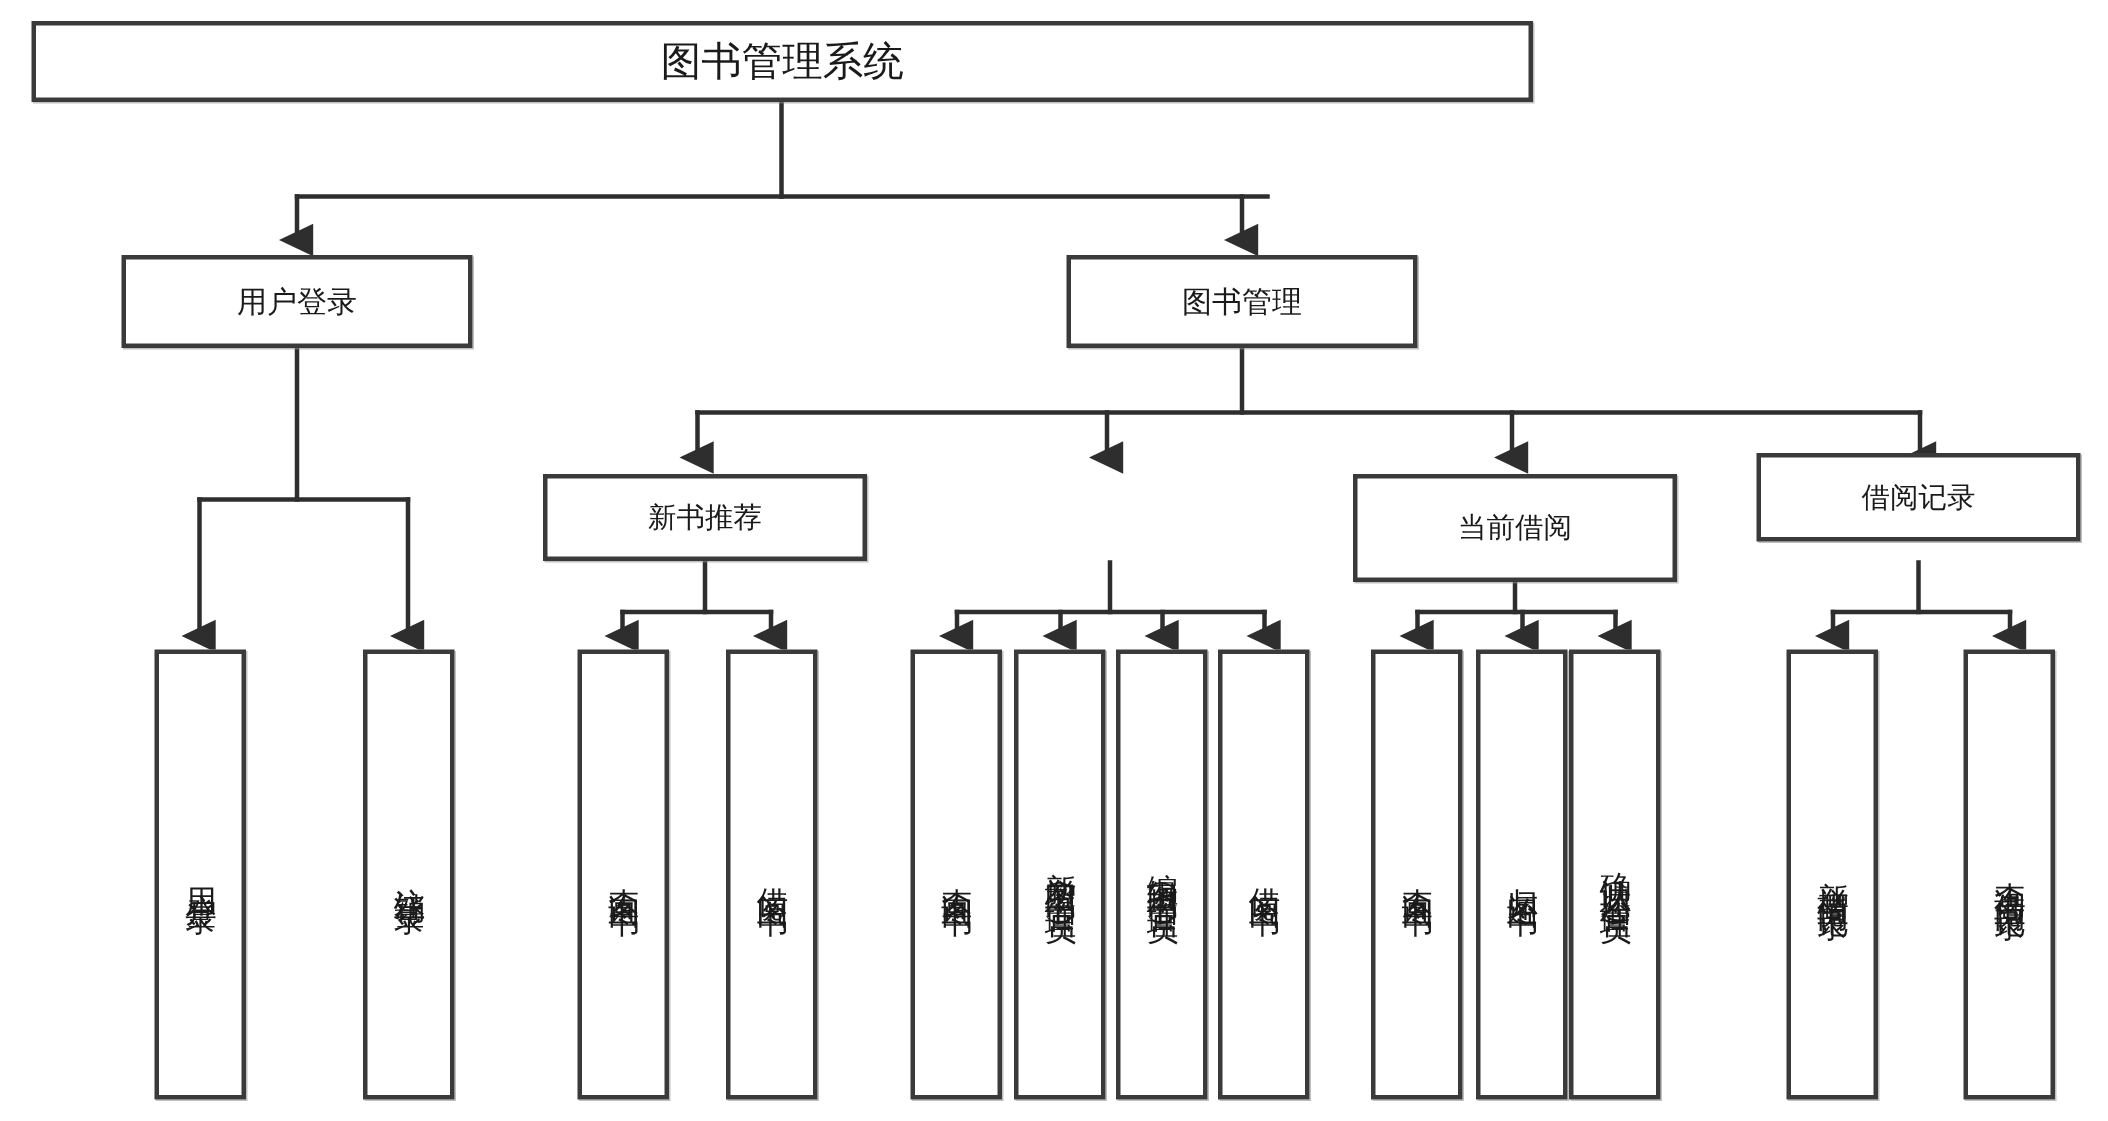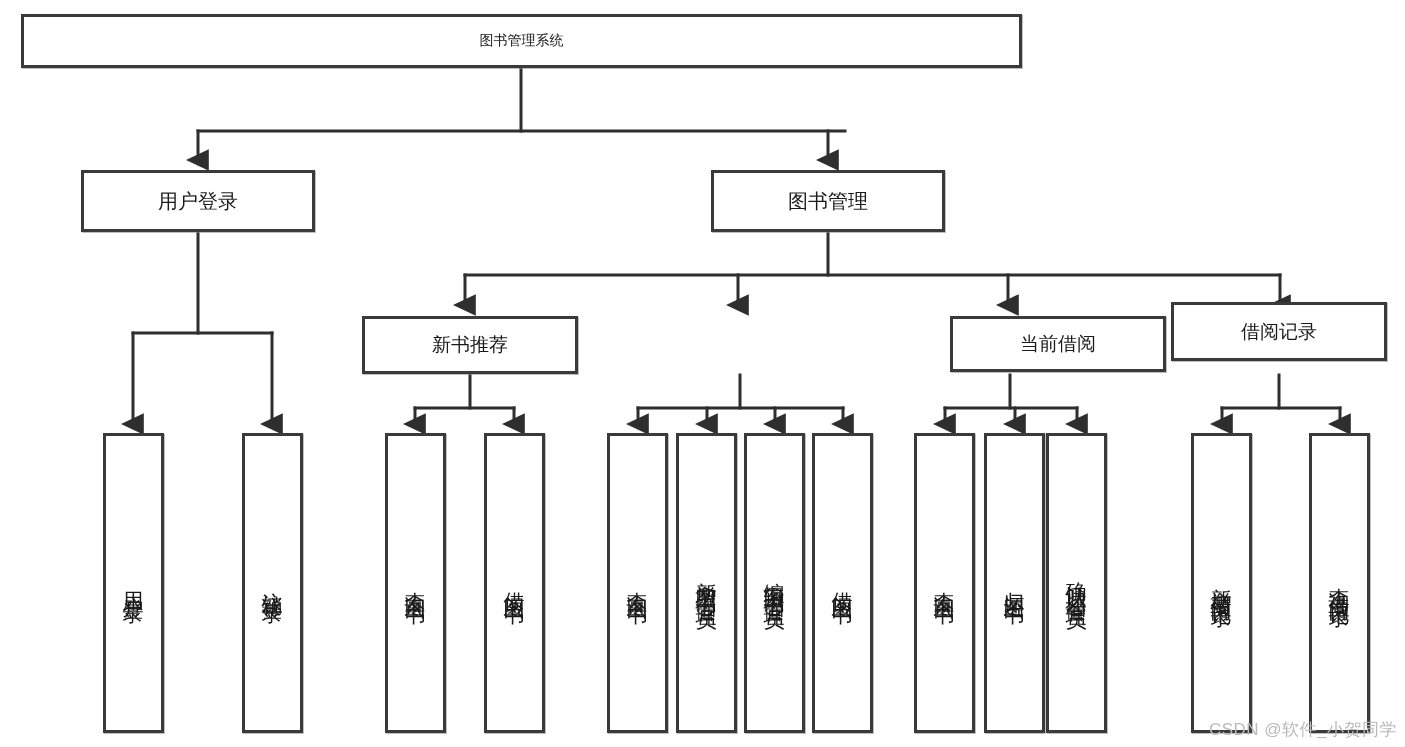--- a/index.html
+++ b/index.html
@@ -30,21 +30,21 @@
     box-sizing: border-box;
     border: 3px solid #3a3a3a;
     background: #ffffff;
     display: flex;
     align-items: center;
     justify-content: center;
     color: #1a1a1a;
     box-shadow: 1px 1px 0 rgba(140,140,140,0.55);
   }
   .node.root {
-    font-size: 14px;
+    font-size: 27px;
   }
   .node.level2 {
     font-size: 20px;
   }
   .node.level3 {
     font-size: 19px;
   }
   .node.leaf {
     font-size: 21px;
     padding: 4px 0;
@@ -129,21 +129,21 @@
   <div class="node level2" style="left:81px; top:170px; width:234px; height:62px;">
     <span>用户登录</span>
   </div>
   <div class="node level2" style="left:711px; top:170px; width:234px; height:62px;align-items:center;">
     <span>图书管理</span>
   </div>
 
   <div class="node level3" style="left:362px; top:316px; width:216px; height:58px;">
     <span>新书推荐</span>
   </div>
-  <div class="node level3" style="left:902px; top:316px; width:216px; height:56px;margin-left:48px;">
+  <div class="node level3" style="left:902px; top:316px; width:216px; height:72px;">
     <span>当前借阅</span>
   </div>
   <div class="node level3" style="left:1171px; top:302px; width:216px; height:59px;">
     <span>借阅记录</span>
   </div>
 
   <div class="node leaf" style="left:103px; top:433px; width:61px; height:300px;">
     <span class="vtext">用户登录</span>
   </div>
   <div class="node leaf" style="left:242px; top:433px; width:61px; height:300px;">
@@ -180,15 +180,14 @@
     <span class="vtext">确认归还（管理员）</span>
   </div>
 
   <div class="node leaf" style="left:1191px; top:433px; width:61px; height:300px;">
     <span class="vtext">新增借阅记录</span>
   </div>
   <div class="node leaf" style="left:1309px; top:433px; width:61px; height:300px;">
     <span class="vtext">查询借阅记录</span>
   </div>
 
-  <div class="watermark">CSDN @软件_小贺同学</div>
 
 </div>
 
 </body></html>

